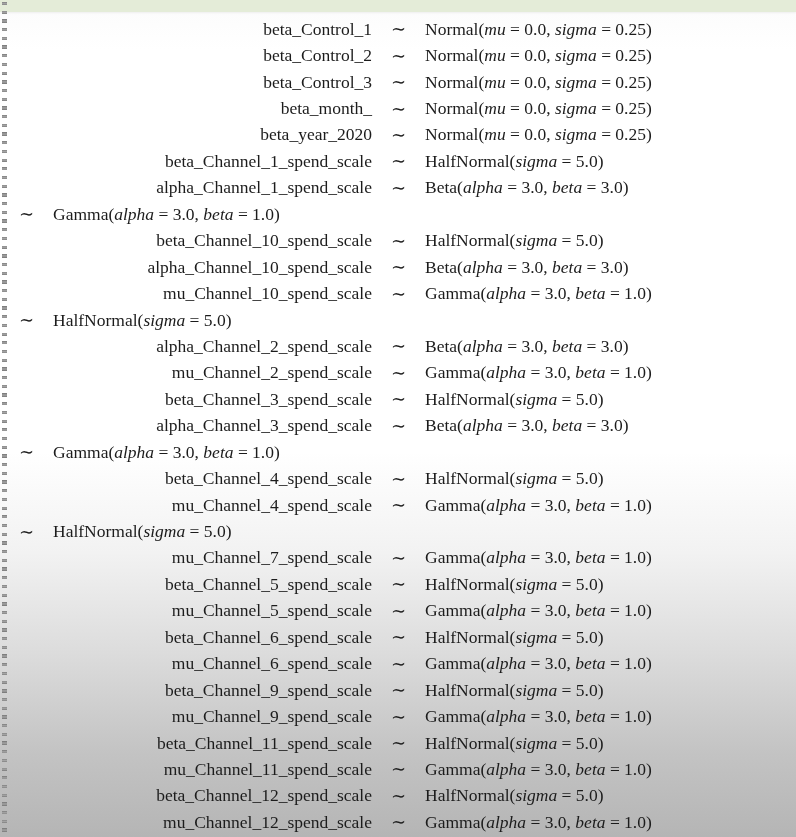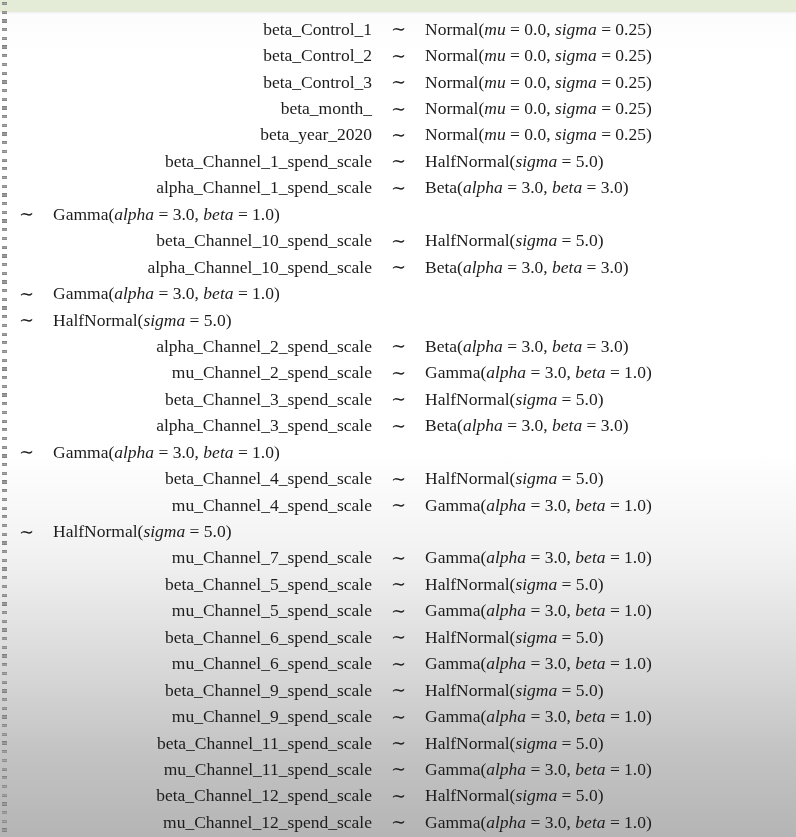--- a/index.html
+++ b/index.html
@@ -96,20 +96,21 @@
     <span class="dist">HalfNormal(<i>sigma</i> = 5.0)</span>
   </div>
 
   <div class="row">
     <span class="var">alpha_Channel_10_spend_scale</span>
     <span class="tilde">∼</span>
     <span class="dist">Beta(<i>alpha</i> = 3.0, <i>beta</i> = 3.0)</span>
   </div>
 
   <div class="row">
+    <span class="var">mu_Channel_10_spend_scale</span>
     <span class="tilde">∼</span>
     <span class="dist">Gamma(<i>alpha</i> = 3.0, <i>beta</i> = 1.0)</span>
   </div>
 
   <div class="row">
     <span class="tilde">∼</span>
     <span class="dist">HalfNormal(<i>sigma</i> = 5.0)</span>
   </div>
 
   <div class="row">

